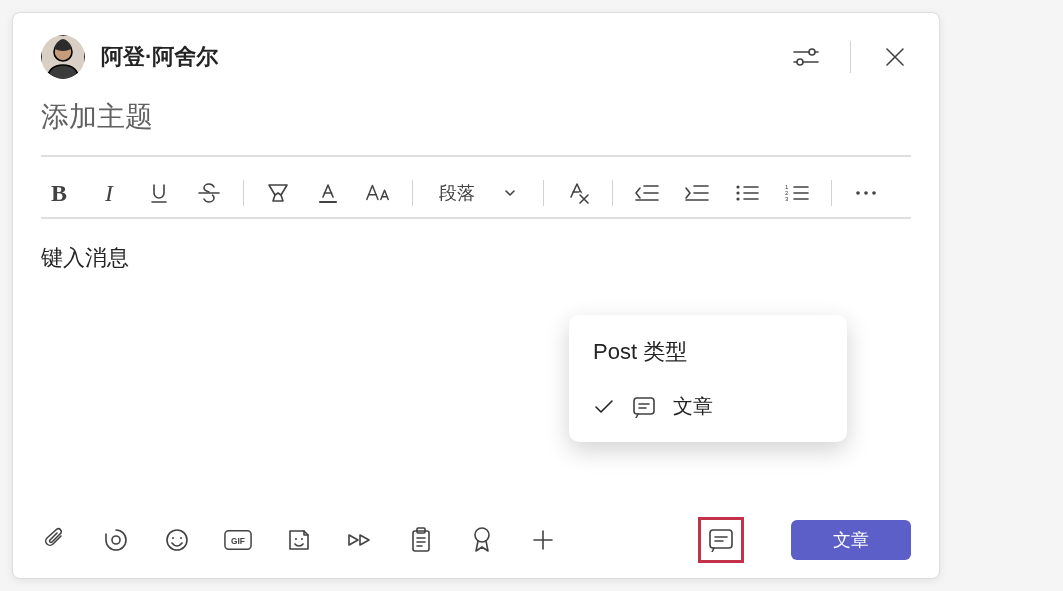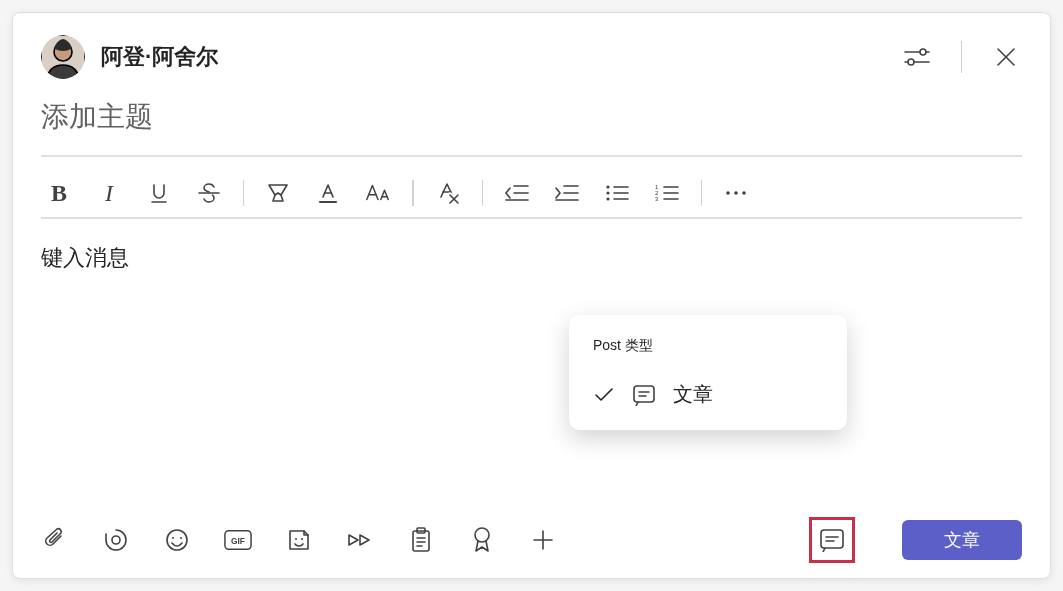--- a/index.html
+++ b/index.html
@@ -2,21 +2,21 @@
 <html><head>
   <meta charset="utf-8">
   <style>
     * { box-sizing: border-box; margin: 0; padding: 0; }
     body {
       font-family: "Segoe UI", -apple-system, sans-serif;
       background: #f5f5f5;
       padding: 12px;
     }
     .compose-card {
-      width: 1039px;
+      width: 928px;
       height: 567px;
       background: #fff;
       border: 1px solid #e1dfdd;
       border-radius: 8px;
       box-shadow: 0 2px 8px rgba(0,0,0,0.08);
       padding: 18px 28px 18px 28px;
       position: relative;
       display: flex;
       flex-direction: column;
     }
@@ -161,21 +161,21 @@
       position: absolute;
       left: 556px;
       top: 302px;
       width: 278px;
       background: #fff;
       border-radius: 10px;
       box-shadow: 0 8px 24px rgba(0,0,0,0.18);
       padding: 16px 0 10px 0;
     }
     .popup-title {
-      font-size: 14px;
+      font-size: 22px;
       color: #242424;
       padding: 6px 24px 14px 24px;
     }
     .popup-item {
       display: flex;
       align-items: center;
       gap: 16px;
       padding: 12px 24px;
       font-size: 20px;
       color: #242424;
@@ -273,20 +273,28 @@
       <div class="fmt-btn">
         <svg width="30" height="22" viewBox="0 0 30 22">
             <path d="M3 18L9 3l6 15"></path>
             <line x1="5" y1="13" x2="13" y2="13"></line>
             <path d="M18 18l4-10 4 10"></path>
             <line x1="19.5" y1="15" x2="24.5" y2="15"></line>
           </svg>
       </div>
     </div>
     <div class="fmt-sep"></div>
+    <div class="fmt-group">
+      <div class="style-dd">
+        <span>段落</span>
+        <svg class="chev" viewBox="0 0 14 14">
+            <path d="M3 5l4 4 4-4"></path>
+          </svg>
+      </div>
+    </div>
     <div class="fmt-sep"></div>
     <div class="fmt-group">
       <div class="fmt-btn">
         <svg width="26" height="24" viewBox="0 0 26 24">
             <path d="M6 16L12 3l6 13"></path>
             <line x1="8" y1="11" x2="16" y2="11"></line>
             <path d="M15 14l8 8M23 14l-8 8" stroke="#fff" stroke-width="5"></path>
             <path d="M15 14l8 8M23 14l-8 8"></path>
           </svg>
       </div>

